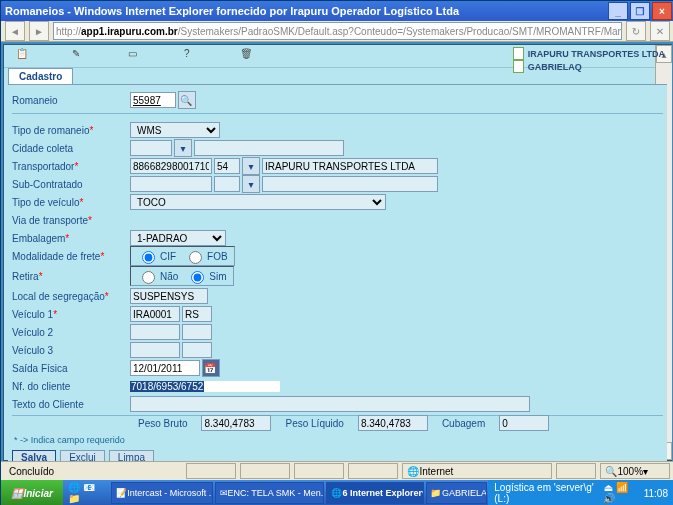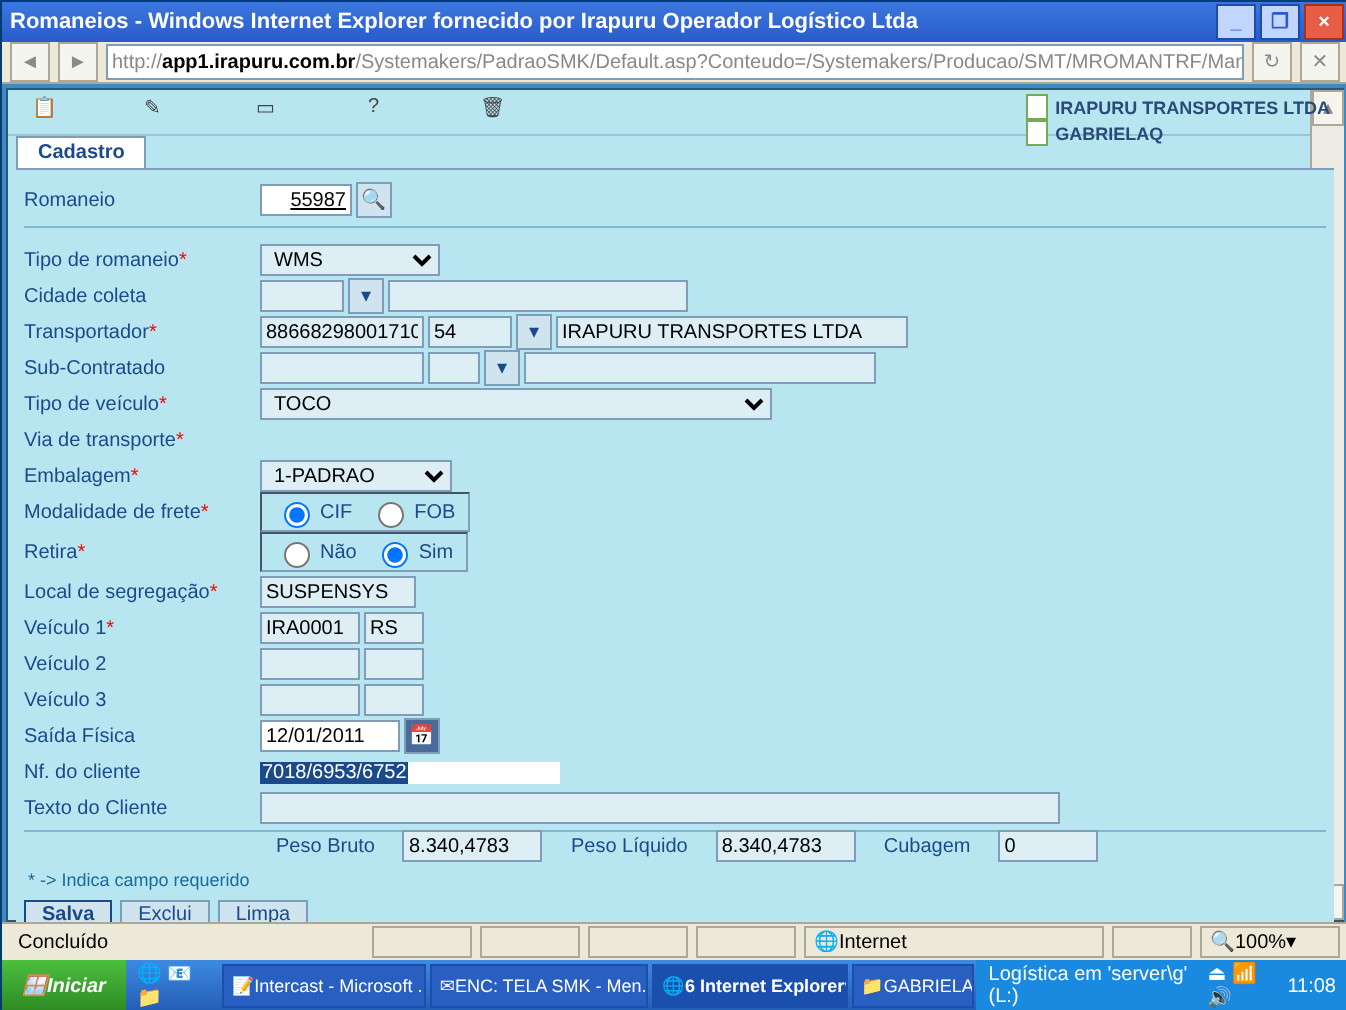--- a/index.html
+++ b/index.html
@@ -96,39 +96,39 @@
             <div class="doc-ic"></div>
             <span>GABRIELAQ</span>
           </div>
       </div>
 
       <div class="tab-header">Cadastro</div>
 
       <div class="panel">
         <div class="form-row" style="top:6px">
           <div class="lbl">Romaneio</div>
-          <input class="fld lt" style="width: 46px; text-align: right; background: rgb(255, 255, 255); text-decoration: underline;" value="55987">
+          <input class="fld lt" style="width: 46px; background: rgb(255, 255, 255); text-decoration: underline;" value="55987">
           <div class="btn-sq">🔍</div>
         </div>
         <div class="hr" style="top:28px"></div>
 
         <div class="form-row" style="top:36px">
           <div class="lbl"><span>Tipo de romaneio</span><span class="req">*</span></div>
           <select class="fld" style="width:90px"><option>WMS</option></select>
         </div>
         <div class="form-row" style="top:54px">
           <div class="lbl">Cidade coleta</div>
           <input class="fld" style="width: 42px;">
           <div class="btn-sq">▾</div>
           <input class="fld" style="width: 150px; margin-left: 2px;">
         </div>
         <div class="form-row" style="top:72px">
           <div class="lbl"><span>Transportador</span><span class="req">*</span></div>
           <input class="fld" style="width: 82px;" value="88668298001710">
-          <input class="fld" style="width: 42px; margin-left: 2px;" value="54">
+          <input class="fld" style="width: 26px; margin-left: 2px;" value="54">
           <div class="btn-sq">▾</div>
           <input class="fld" readonly="" style="width: 176px; margin-left: 2px;" value="IRAPURU TRANSPORTES LTDA">
         </div>
         <div class="form-row" style="top:90px">
           <div class="lbl">Sub-Contratado</div>
           <input class="fld" style="width: 82px;">
           <input class="fld" style="width: 26px; margin-left: 2px;">
           <div class="btn-sq">▾</div>
           <input class="fld" readonly="" style="width: 176px; margin-left: 2px;">
         </div>

